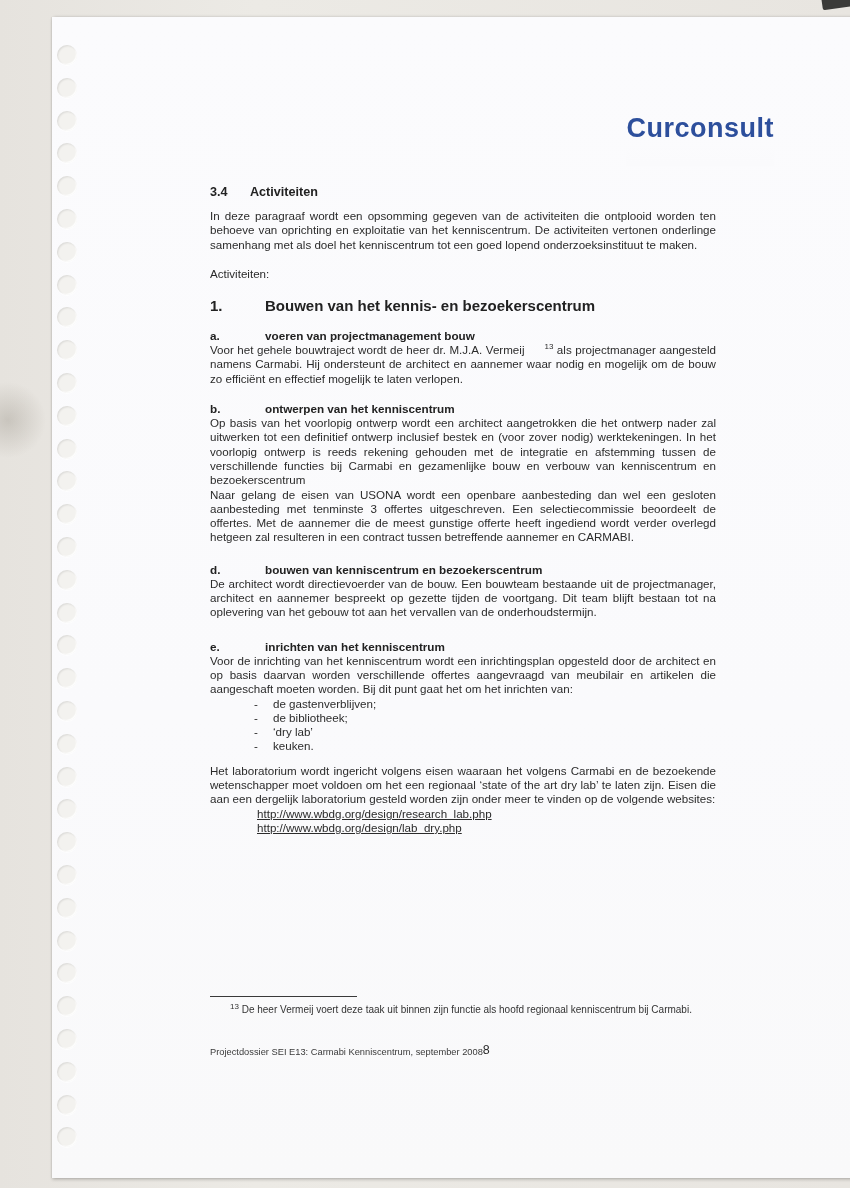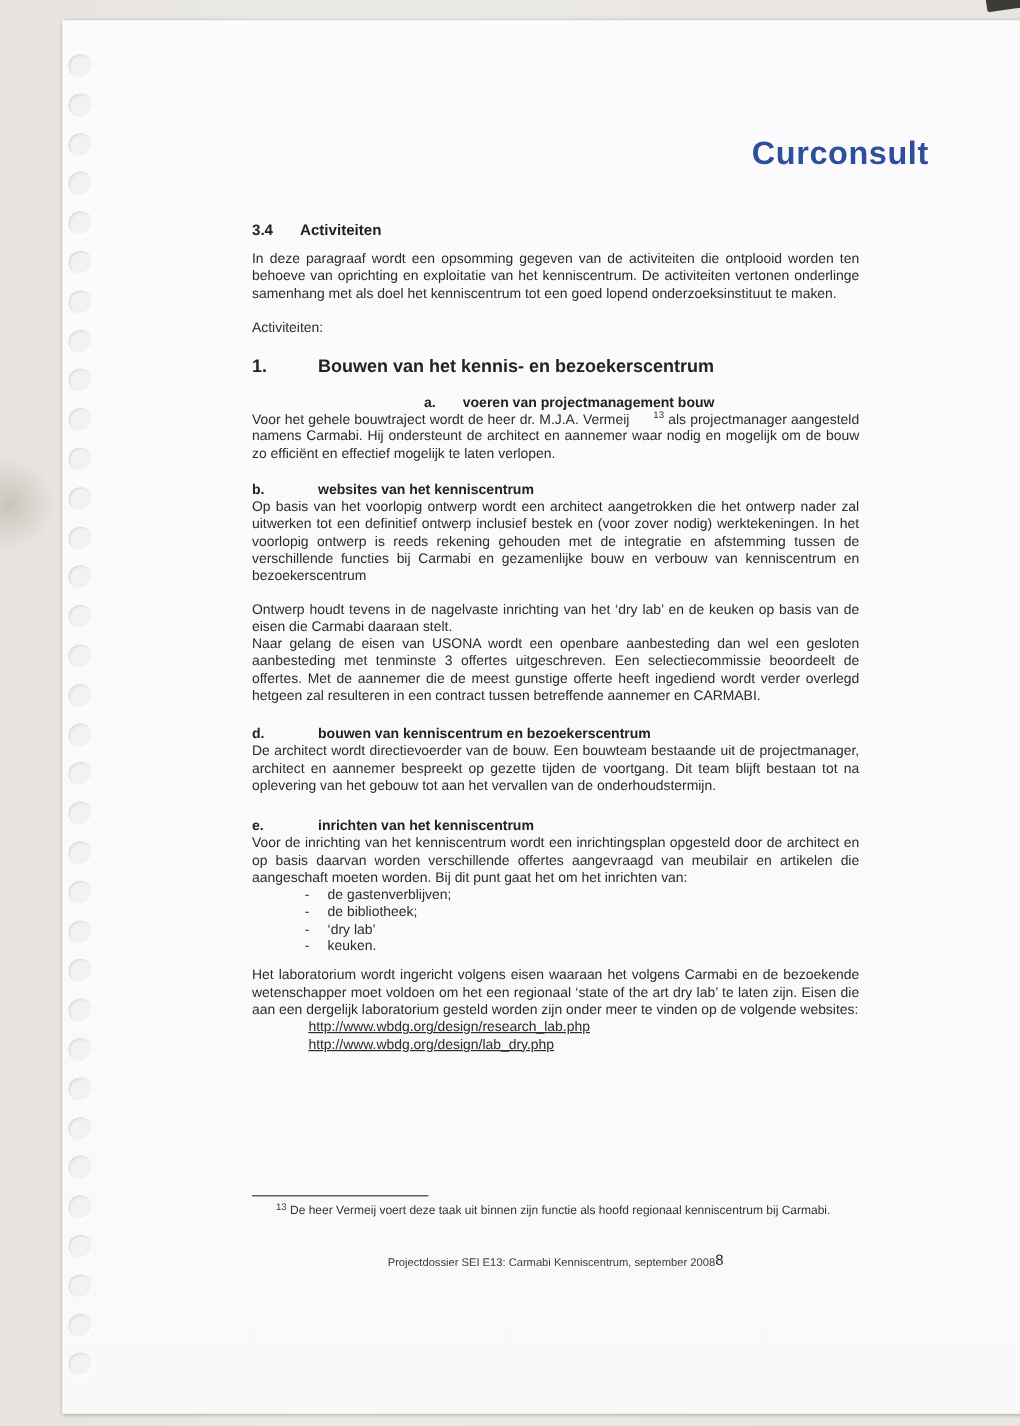--- a/index.html
+++ b/index.html
@@ -47,37 +47,37 @@
   .content p { text-align:justify; }
   .h-main { font-size:12.6px; font-weight:bold; line-height:16px; color:#222; }
   .h-main .num { display:inline-block; width:40px; }
   .h-item { font-size:15px; font-weight:bold; line-height:15px; color:#222; }
   .h-item .num { display:inline-block; width:55px; }
   .h-sub  { font-size:11.7px; font-weight:bold; line-height:14px; color:#222; }
   .h-sub .num { display:inline-block; width:55px; }
   .intro { margin-top:9px; }
   .act-label { margin-top:15px; }
   .mt-h1 { margin-top:17px; }
-  .mt-ha { margin-top:16px;text-align:center; }
+  .mt-ha { margin-top:16px; }
   .mt-hb { margin-top:16px; }
   .mt-pb2 { margin-top:14px; }
   .mt-hc { margin-top:14px; }
   .mt-hd { margin-top:18px; }
   .mt-he { margin-top:20px; }
   .mt-lab { margin-top:10px; }
   sup { font-size:8px; line-height:0;padding-left:20px; }
   .bullet-row { display:flex; margin-left:44px; }
   .bullet-dash { width:19px; flex:none; }
   .doc-link {
     display:block; margin-left:47px; width:fit-content;
     color:#2b2b2b; text-decoration:underline; cursor:pointer;
   }
   .footnote-rule { position:absolute; left:158px; top:979px; width:147px; border-top:1.3px solid #3a3a3a; }
   .footnote { position:absolute; left:158px; top:987px; width:506px; font-size:10px; color:#333; }
-  .footer { position:absolute; left:158px; top:1026px; width:506px; display:flex; justify-content:center; align-items:flex-end; }
+  .footer { position:absolute; left:158px; top:1026px; width:506px; display:flex; justify-content:flex-start; align-items:flex-end; }
   .footer-left { font-size:9.3px; color:#3a3a3a; }
   .footer-page { font-size:12.5px; color:#2b2b2b; }
 </style>
 </head>
 <body>
 
 <div class="corner-dark"></div>
 
 <div class="paper">
 
@@ -102,24 +102,23 @@
     <div class="h-item mt-h1">
       <span class="num">1.</span><span>Bouwen van het kennis- en bezoekerscentrum</span>
     </div>
 
     <div class="h-sub mt-ha">
       <span class="num">a.</span><span>voeren van projectmanagement bouw</span>
     </div>
     <p><span>Voor het gehele bouwtraject wordt de heer dr. M.J.A. Vermeij</span><sup>13</sup><span> als projectmanager aangesteld namens Carmabi. Hij ondersteunt de architect en aannemer waar nodig en mogelijk om de bouw zo efficiënt en effectief mogelijk te laten verlopen.</span></p>
 
     <div class="h-sub mt-hb">
-      <span class="num">b.</span><span>websites van het kenniscentrum</span>
+      <span class="num">b.</span><span>ontwerpen van het kenniscentrum</span>
     </div>
     <p>Op basis van het voorlopig ontwerp wordt een architect aangetrokken die het ontwerp nader zal uitwerken tot een definitief ontwerp inclusief bestek en (voor zover nodig) werktekeningen. In het voorlopig ontwerp is reeds rekening gehouden met de integratie en afstemming tussen de verschillende functies bij Carmabi en gezamenlijke bouw en verbouw van kenniscentrum en bezoekerscentrum</p>
-    <p class="mt-pb2">Ontwerp houdt tevens in de nagelvaste inrichting van het ‘dry lab’ en de keuken op basis van de eisen die Carmabi daaraan stelt.</p>
 
     <p>Naar gelang de eisen van USONA wordt een openbare aanbesteding dan wel een gesloten aanbesteding met tenminste 3 offertes uitgeschreven. Een selectiecommissie beoordeelt de offertes. Met de aannemer die de meest gunstige offerte heeft ingediend wordt verder overlegd hetgeen zal resulteren in een contract tussen betreffende aannemer en CARMABI.</p>
 
     <div class="h-sub mt-hd">
       <span class="num">d.</span><span>bouwen van kenniscentrum en bezoekerscentrum</span>
     </div>
     <p>De architect wordt directievoerder van de bouw. Een bouwteam bestaande uit de projectmanager, architect en aannemer bespreekt op gezette tijden de voortgang. Dit team blijft bestaan tot na oplevering van het  gebouw tot aan het vervallen van de onderhoudstermijn.</p>
 
     <div class="h-sub mt-he">
       <span class="num">e.</span><span>inrichten van het kenniscentrum</span>

